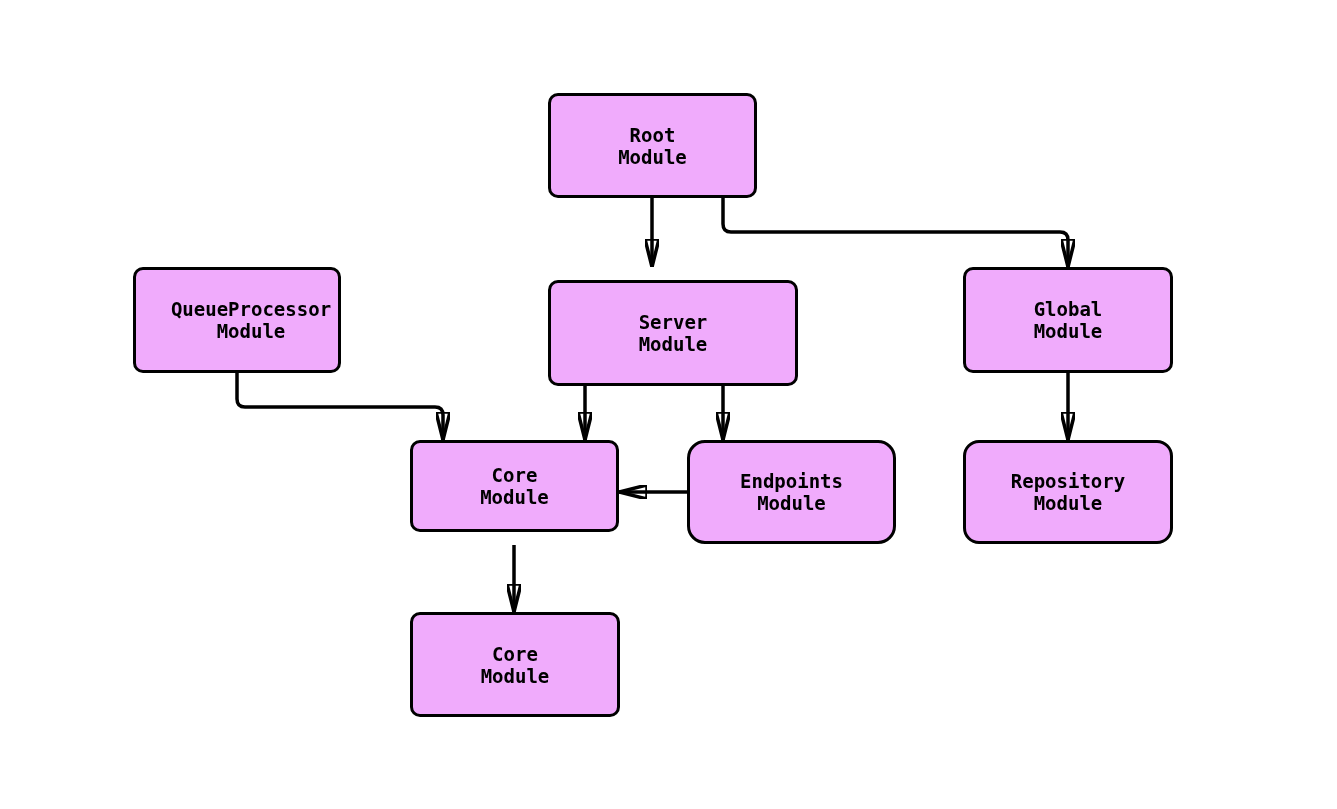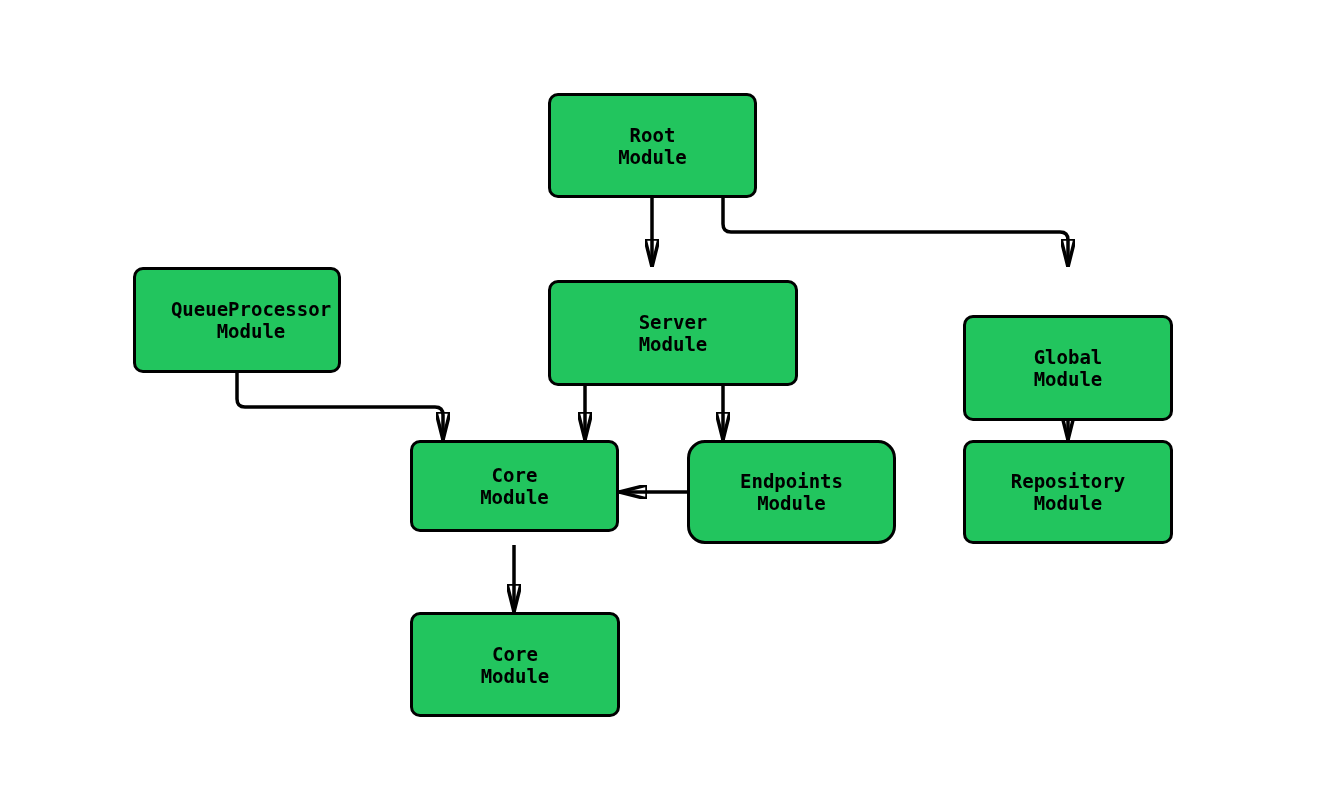--- a/index.html
+++ b/index.html
@@ -23,21 +23,21 @@
     height: 809px;
   }
   .edges path {
     fill: none;
     stroke: #000000;
     stroke-width: 3.5;
   }
   .node {
     position: absolute;
     box-sizing: border-box;
-    background: #22c55e;
+    background: #f0abfc;
     border: 3px solid #000000;
     border-radius: 10px;
     display: flex;
     align-items: center;
     justify-content: center;
   }
   .node .label {
     font-size: 19px;
     line-height: 22px;
     font-weight: 700;
@@ -76,36 +76,36 @@
   <div class="node" style="left:133px; top:267px; width:208px; height:106px;padding-left:28px;">
     <span class="label">QueueProcessor
 Module</span>
   </div>
 
   <div class="node" style="left:548px; top:280px; width:250px; height:106px;">
     <span class="label">Server
 Module</span>
   </div>
 
-  <div class="node" style="left:963px; top:267px; width:210px; height:106px;margin-top:48px;">
+  <div class="node" style="left:963px; top:267px; width:210px; height:106px;">
     <span class="label">Global
 Module</span>
   </div>
 
   <div class="node" style="left:410px; top:440px; width:209px; height:92px;">
     <span class="label">Core
 Module</span>
   </div>
 
   <div class="node" style="left:687px; top:440px; width:209px; height:104px;border-radius:18px;">
     <span class="label">Endpoints
 Module</span>
   </div>
 
-  <div class="node" style="left:963px; top:440px; width:210px; height:104px;">
+  <div class="node" style="left:963px; top:440px; width:210px; height:104px;border-radius:16px;">
     <span class="label">Repository
 Module</span>
   </div>
 
   <div class="node" style="left:410px; top:612px; width:210px; height:105px;">
     <span class="label">Core
 Module</span>
   </div>
 
 </div>

